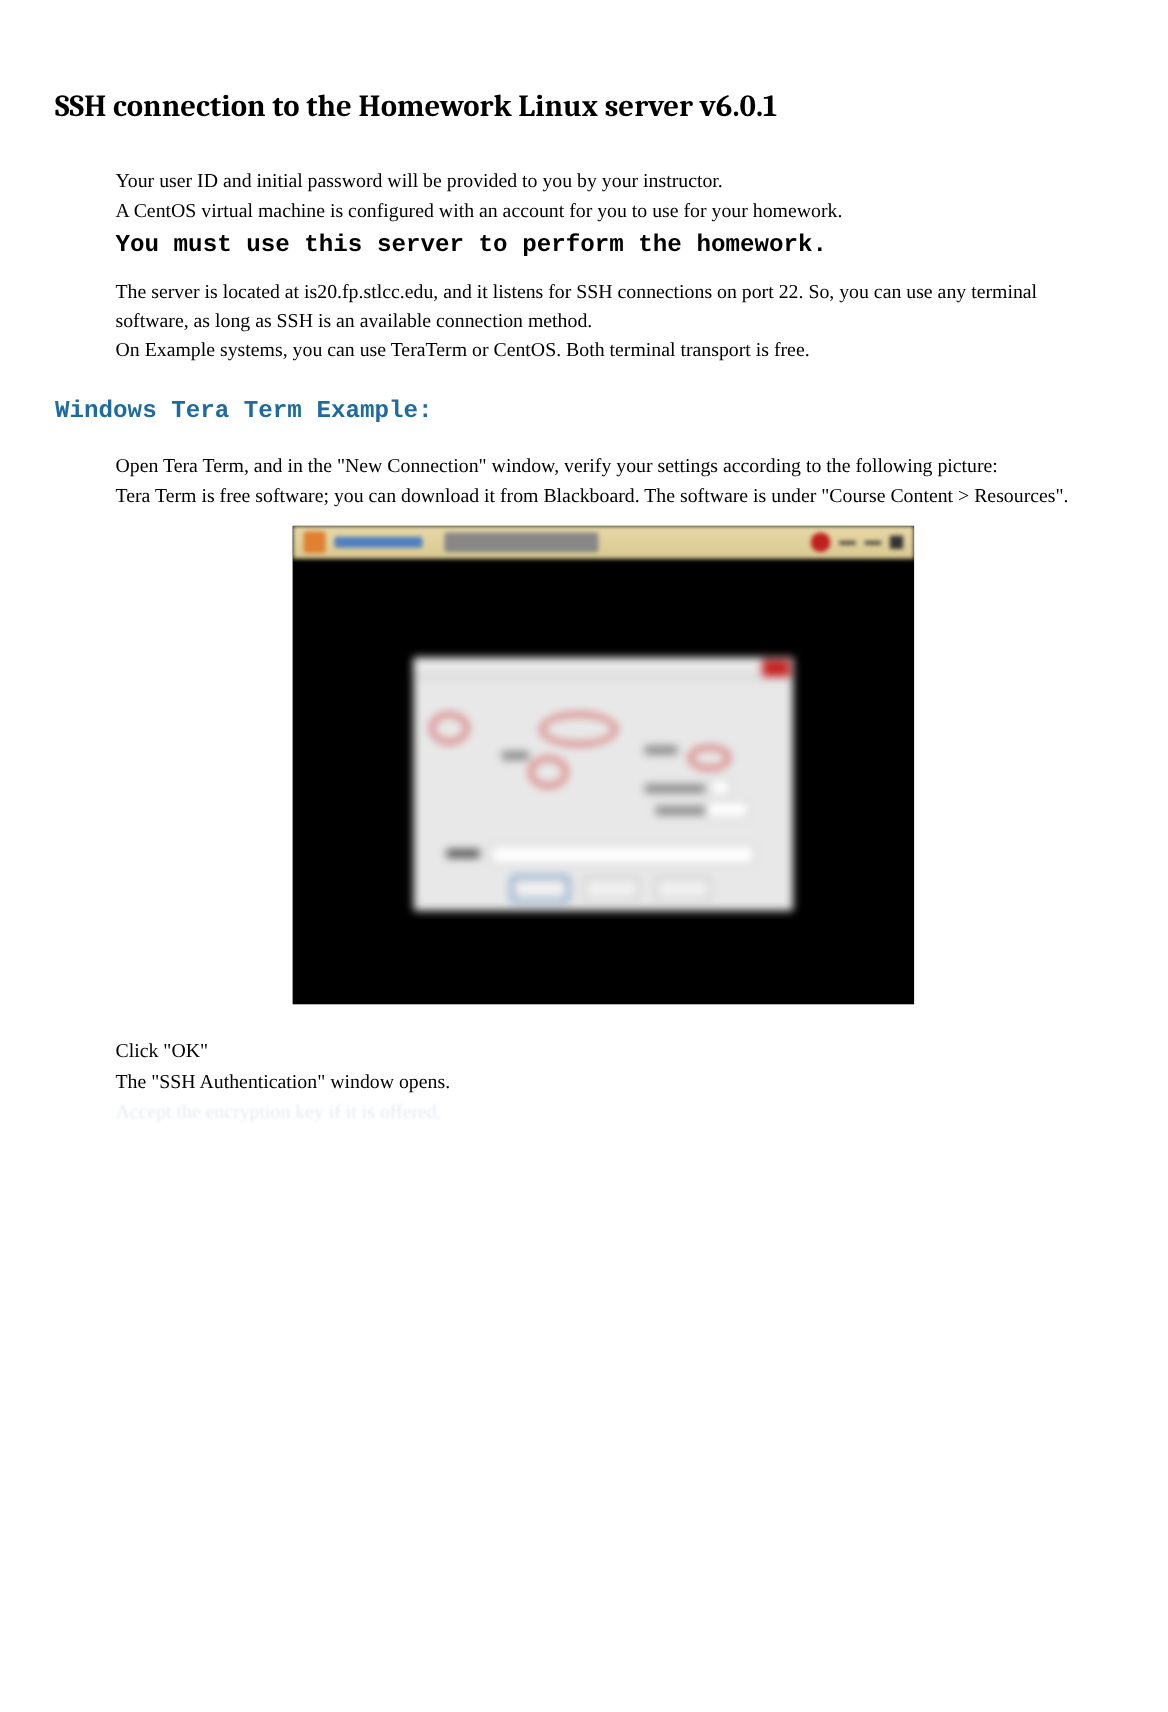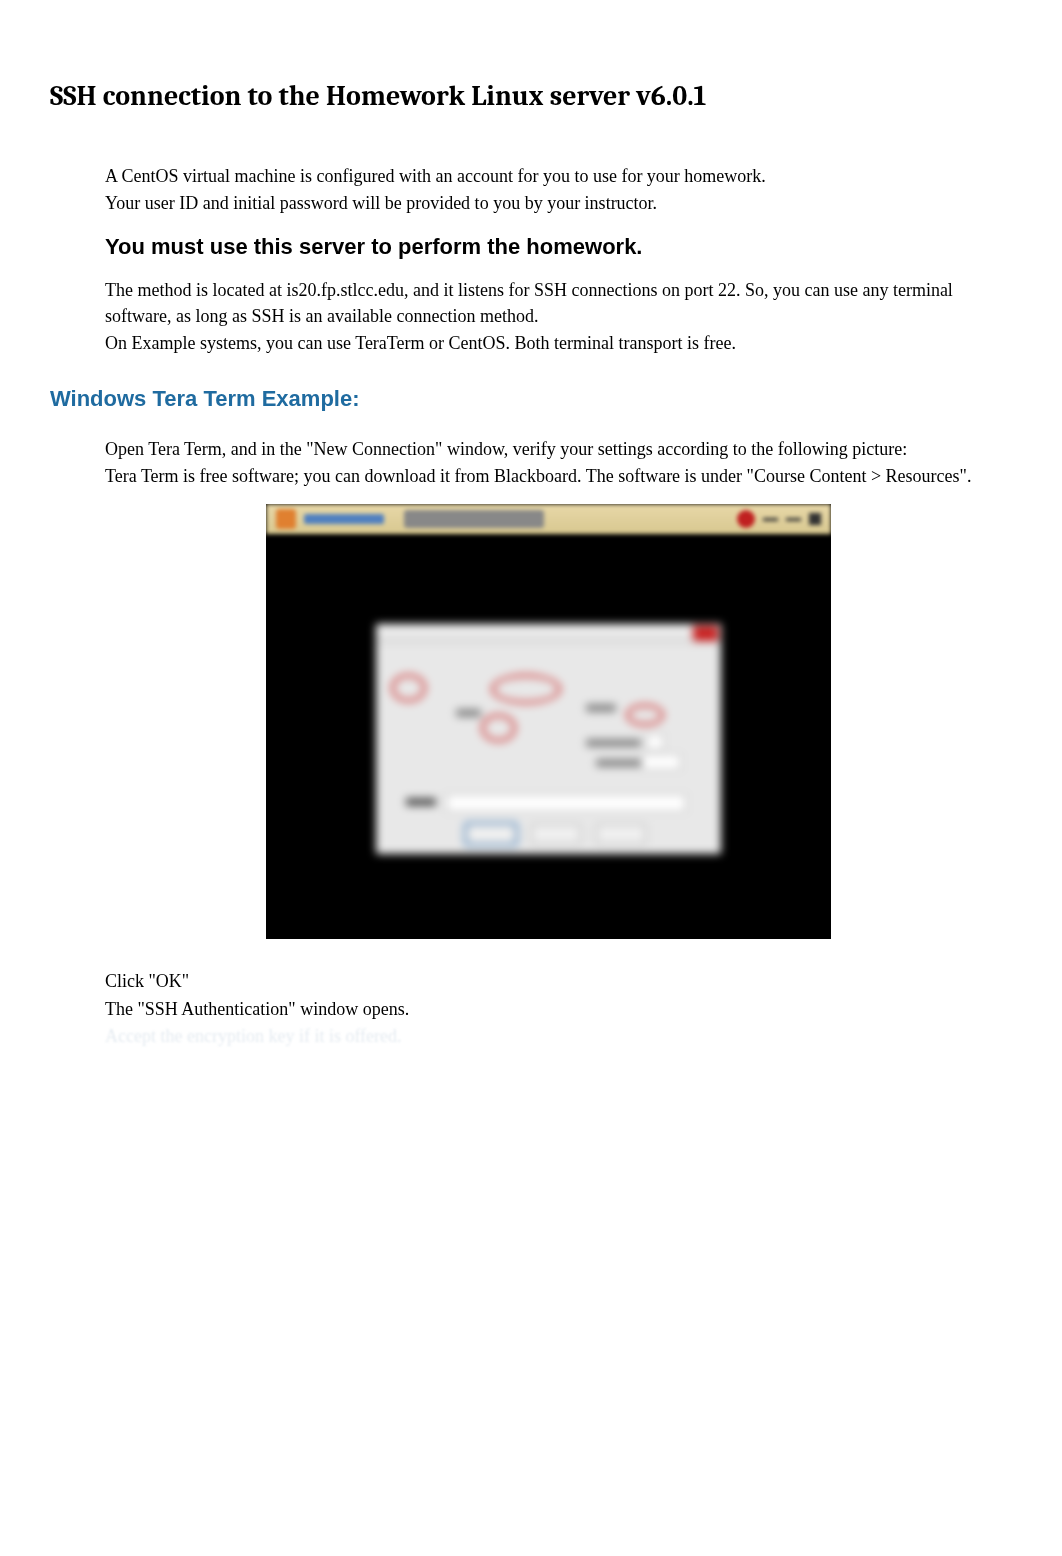--- a/index.html
+++ b/index.html
@@ -11,42 +11,42 @@
       font-family: Georgia, 'Times New Roman', serif;
       background: #ffffff;
       color: #000000;
       width: 1062px;
       padding: 80px 50px 50px 50px;
     }
     h1 {
       font-family: Cambria, Georgia, serif;
       font-size: 28px;
       font-weight: bold;
-      margin-bottom: 52px;
+      margin-bottom: 40px;
     }
     .content-block {
       padding-left: 55px;
       padding-right: 20px;
       margin-bottom: 30px;
     }
     p {
       font-family: 'Times New Roman', Times, serif;
       font-size: 18px;
       line-height: 1.4;
       margin-bottom: 2px;
     }
     h2 {
-      font-family: Liberation Sans, sans-serif;
+      font-family: Liberation Mono, monospace;
       font-size: 22px;
       font-weight: bold;
-      margin-top: 18px;
+      margin-top: 6px;
       margin-bottom: 18px;
     }
     h3 {
-      font-family: Liberation Sans, sans-serif;
+      font-family: Liberation Mono, monospace;
       font-size: 22px;
       font-weight: bold;
       color: #1f6ba0;
       margin-bottom: 25px;
     }
     .bold {
       font-weight: normal;
     }
     .screenshot-placeholder {
       width: 565px;
@@ -204,27 +204,27 @@
       color: rgba(80, 120, 160, 0.15);
       filter: blur(1px);
     }
   </style>
 </head>
 <body>
 
 <h1>SSH connection to the Homework Linux server v6.0.1</h1>
 
 <div class="content-block">
+  <p>Your user ID and initial password will be provided to you by your instructor.</p>
   <p>A CentOS virtual machine is configured with an account for you to use for your homework.</p>
-  <p>Your user ID and initial password will be provided to you by your instructor.</p>
 
   <h2>You must use this server to perform the homework.</h2>
 
   <p>
-    <span>The method is located at </span><span class="bold">is20.fp.stlcc.edu,</span><span> and it listens for SSH connections on port </span><span class="bold">22</span><span>. So, you can use any terminal software, as long as SSH is an available connection method.</span>
+    <span>The server is located at </span><span class="bold">is20.fp.stlcc.edu,</span><span> and it listens for SSH connections on port </span><span class="bold">22</span><span>. So, you can use any terminal software, as long as SSH is an available connection method.</span>
   </p>
   <p>
     <span>On Example systems, you can use </span><span class="bold">TeraTerm</span><span> or </span><span class="bold">CentOS.</span><span> Both terminal transport is free</span><span class="bold">.</span>
   </p>
 </div>
 
 <h3>Windows Tera Term Example:</h3>
 
 <div class="content-block">
   <p>Open Tera Term, and in the "New Connection" window, verify your settings according to the following picture:</p>

